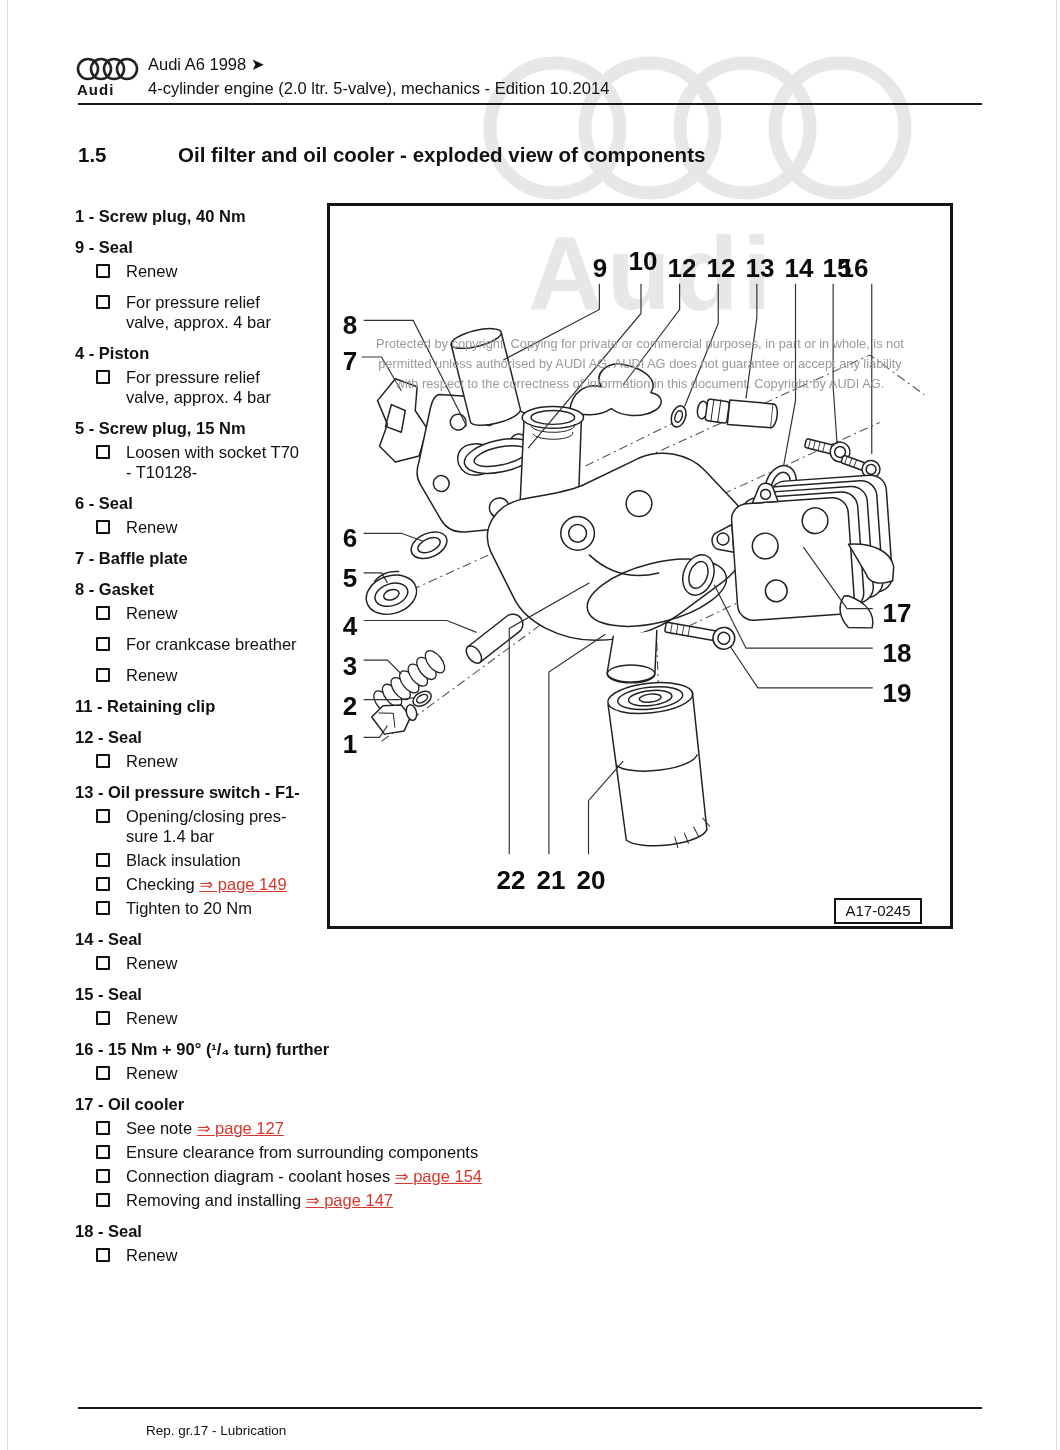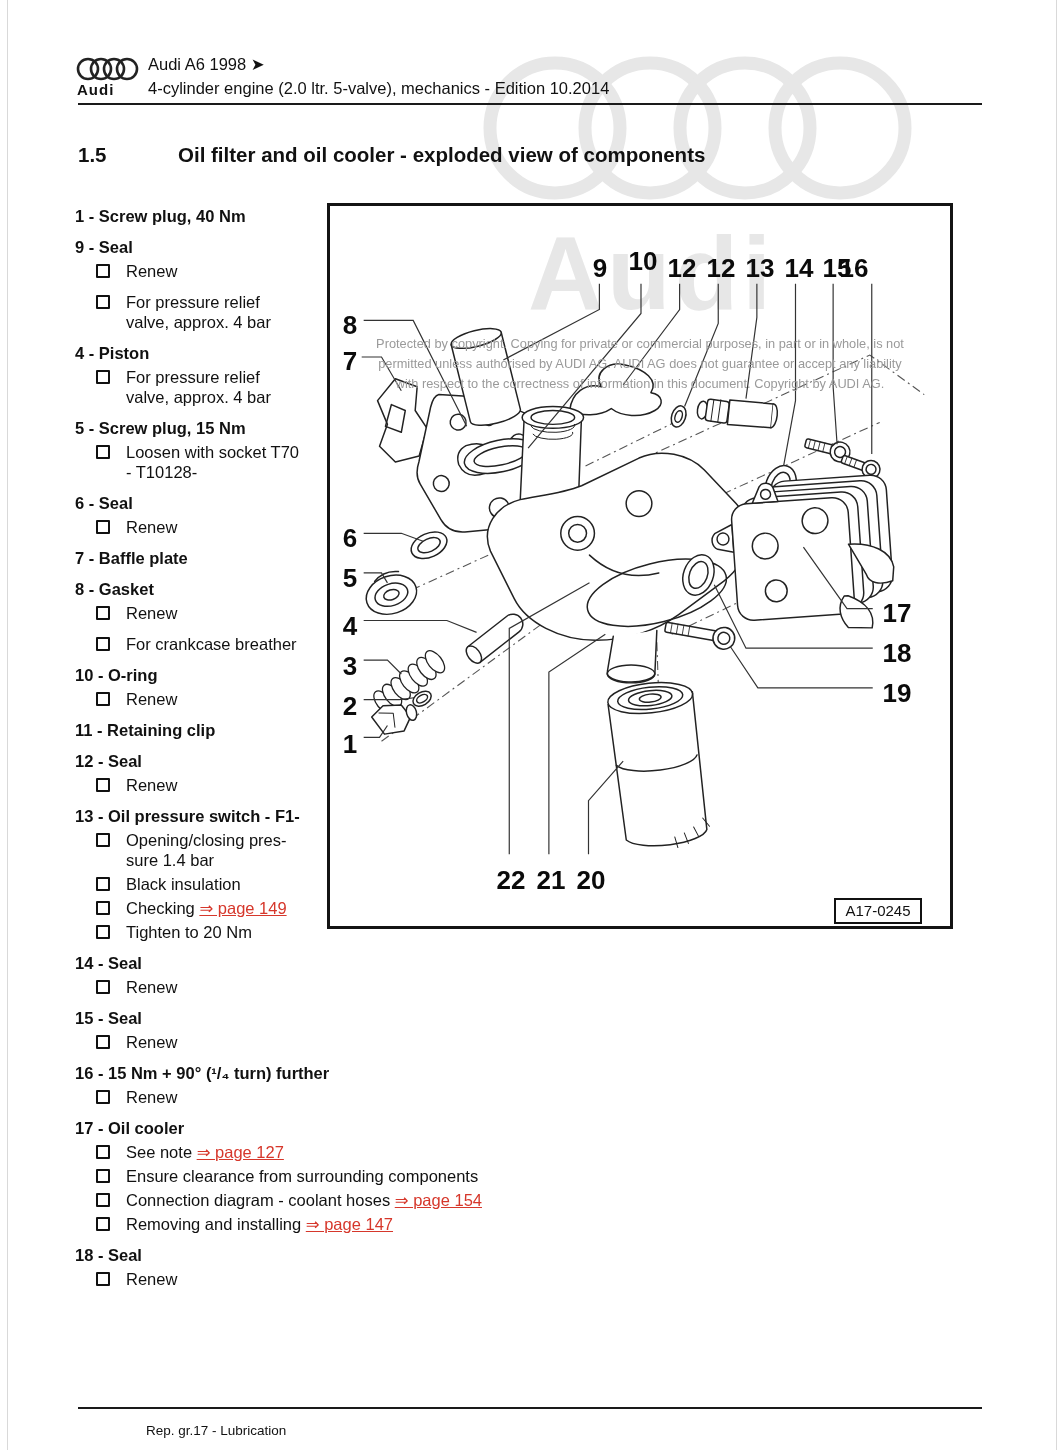--- a/index.html
+++ b/index.html
@@ -122,21 +122,20 @@
           <span class="sub-body"><span>Renew</span></span>
         </div>
       </div>
       <div class="item">
         <div class="sub">
           <span class="cb"></span>
           <span class="sub-body"><span>For crankcase breather</span></span>
         </div>
       </div>
       <div class="item">
-        <div class="item-label">10 - O-ring</div>
         <div class="sub">
           <span class="cb"></span>
           <span class="sub-body"><span>Renew</span></span>
         </div>
       </div>
       <div class="item">
         <div class="item-label">11 - Retaining clip</div>
       </div>
       <div class="item">
         <div class="item-label">12 - Seal</div>

